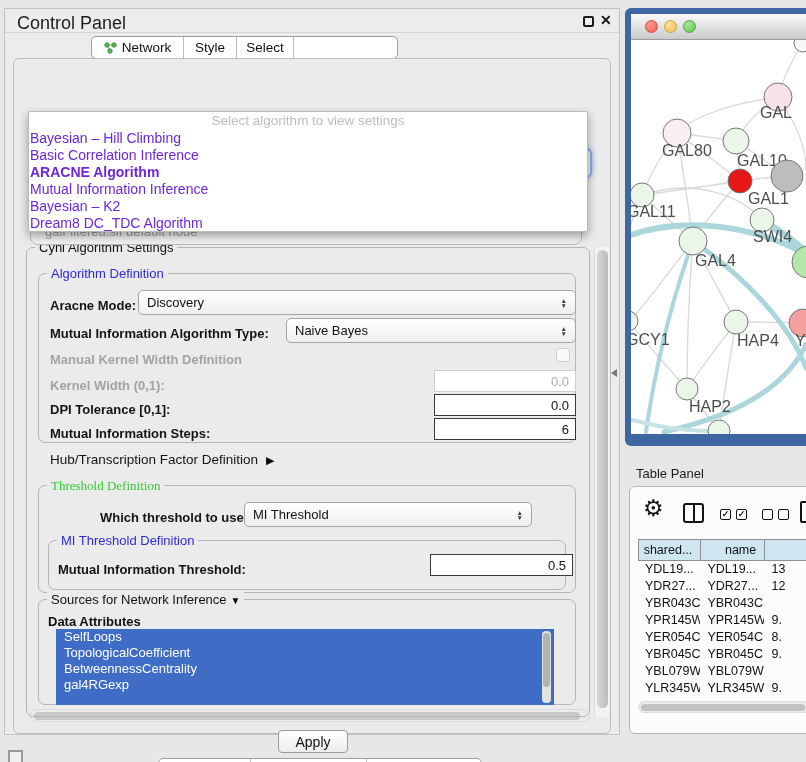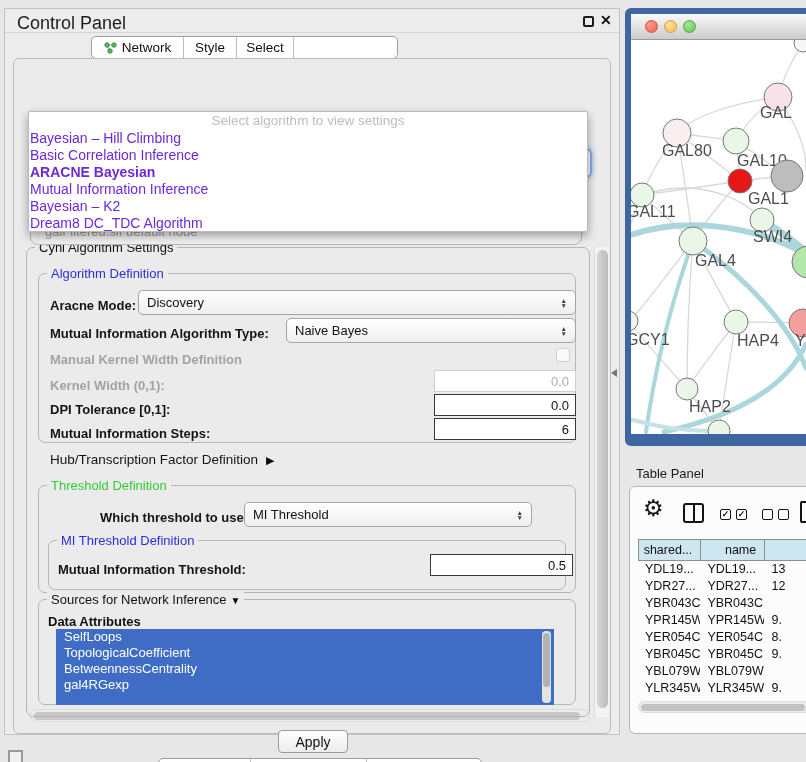--- a/index.html
+++ b/index.html
@@ -33,21 +33,21 @@
   
   #popup{position:absolute;left:14px;top:52px;width:560px;height:121px;background:#fff;
          border:1px solid #bbb;border-radius:2px;box-shadow:0 4px 10px rgba(0,0,0,.35);z-index:40;}
   .popup-ph{height:18px;line-height:18px;text-align:center;color:#bdbdbd;font-size:13.5px;}
   .popup-row{height:17px;line-height:17px;padding-left:1px;font-size:14px;color:#6d28d9;white-space:nowrap;}
   .popup-row.bold{font-weight:bold;}
   
   .grp{position:absolute;border:1px solid #b5b5b5;border-radius:7px;}
   .legend{position:absolute;top:-8px;left:8px;background:#ebebeb;padding:0 4px;font-size:13px;white-space:nowrap;}
   .legend.blue{color:#2c2cdb;}
-  .legend.green{color:#32cc32;}
+  .legend.green{color:#32cc32;font-family:Liberation Serif, serif;}
   .lbl{position:absolute;font-size:13px;font-weight:bold;color:#141414;white-space:nowrap;}
   .lbl.dis{color:#a3a3a3;}
   .combo{position:absolute;display:flex;align-items:center;background:linear-gradient(#ffffff,#eeeeee);
          border:1px solid #a5a5a5;border-radius:5px;font-size:13px;color:#111;padding:0 8px;}
   .arrows{margin-left:auto;display:flex;flex-direction:column;align-items:center;font-size:6.5px;
           line-height:5px;color:#3f3f3f;padding-left:6px;}
   .fld{position:absolute;background:#fff;border:1px solid #9e9e9e;font-size:13px;text-align:right;
        padding:0 6px;font-family:inherit;color:#111;}
   .fld.strong{border:1.5px solid #3a3a3a;}
   .fld.dis{border:1px solid #cfcfcf;color:#b2b2b2;}
@@ -150,21 +150,21 @@
 
       <div id="network-combo">
         <span>galFiltered.sif default node</span>
       </div>
 
       <div id="popup">
         <div class="popup-ph">Select algorithm to view settings</div>
         <div id="dd-items">
             <div class="popup-row">Bayesian – Hill Climbing</div>
             <div class="popup-row">Basic Correlation Inference</div>
-            <div class="popup-row bold">ARACNE Bayesian</div>
+            <div class="popup-row bold">ARACNE Algorithm</div>
             <div class="popup-row">Mutual Information Inference</div>
             <div class="popup-row">Bayesian – K2</div>
             <div class="popup-row">Dream8 DC_TDC Algorithm</div>
           </div>
       </div>
 
       <div id="set-vscroll">
           <div id="set-vthumb"></div>
         </div>
       <div id="set-hscroll">

